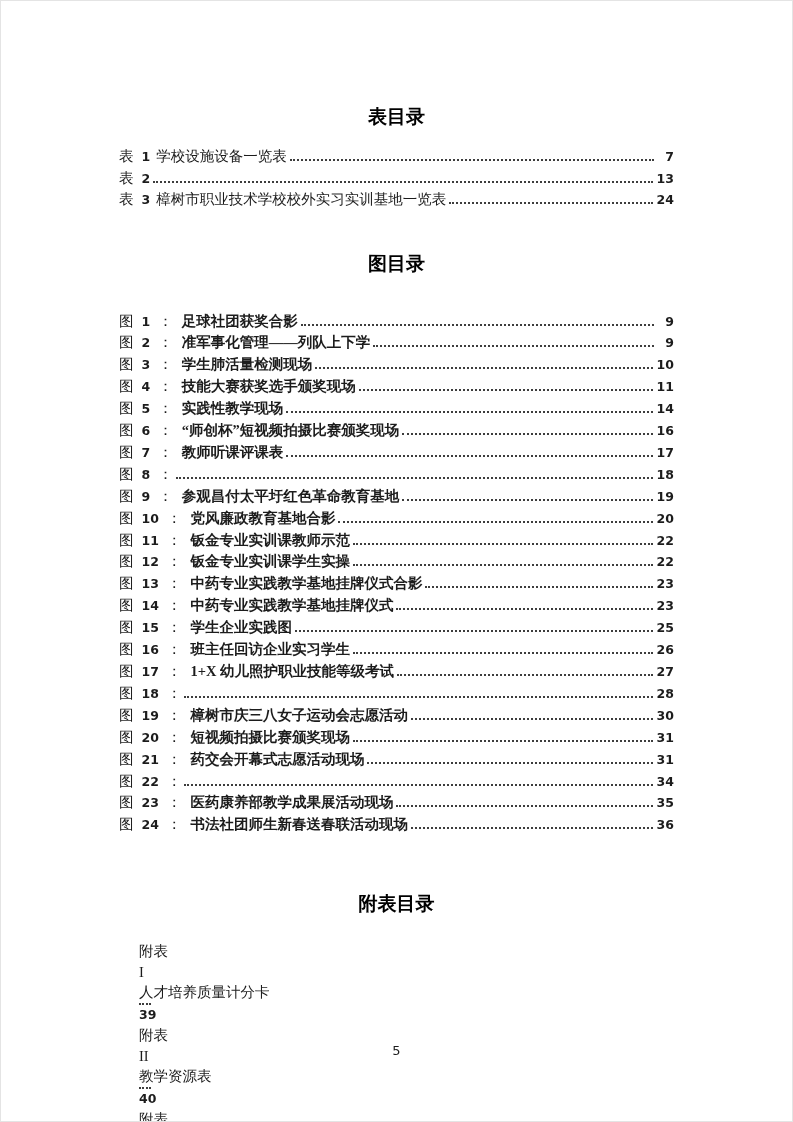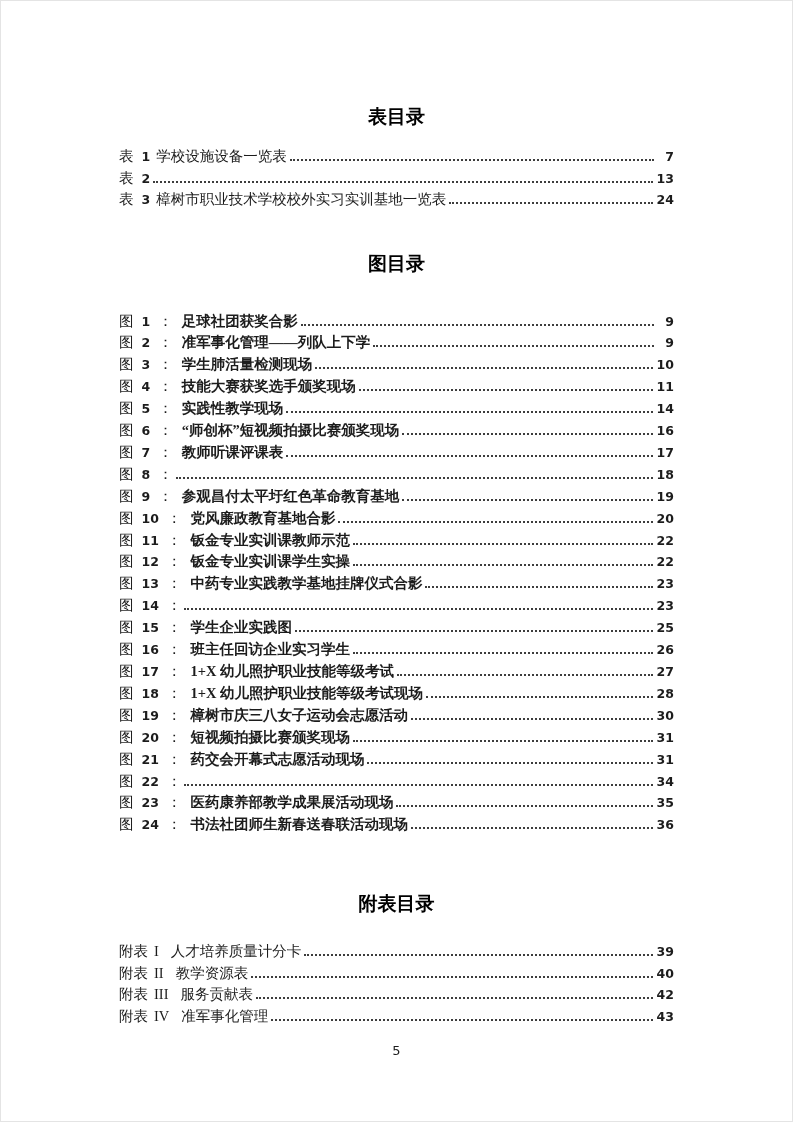--- a/index.html
+++ b/index.html
@@ -35,39 +35,39 @@
   .list-figures  { margin-top: 37px; }
   .list-appendix { margin-top: 27px; }
   .toc-row {
     display: flex;
     align-items: baseline;
     font-size: 14.5px;
     line-height: 21.5px;
     white-space: nowrap;
   }
   .list-figures  .toc-row { line-height: 20.9px; }
-  .list-appendix .toc-row { line-height: 20.5px; }
+  .list-appendix .toc-row { line-height: 20.5px; flex-direction: column; }
   .cat { flex: 0 0 auto; }
   .num {
     flex: 0 0 auto;
     font-family: "DejaVu Sans", "Liberation Sans", sans-serif;
     font-weight: 700;
     font-size: 12.5px;
     margin-left: 8px;
   }
   .list-appendix .num {
     font-family: "Liberation Serif", "DejaVu Serif", serif;
     font-weight: 400;
     font-size: 14.5px;
     margin-left: 6px;
   }
   .sep { flex: 0 0 auto; margin-left: 8px; }
   .title { flex: 0 0 auto; margin-left: 6px; }
   .list-figures .title { margin-left: 9px; font-weight: bold; }
-  .list-appendix .title { margin-left: 12px; }
+  .list-appendix .title { margin-left: 20px; }
   .dots {
     flex: 1 1 auto;
     min-width: 12px;
     height: 0;
     border-bottom: 2px dotted #3d3d3d;
     margin: 0 4px 0 3px;
   }
   .pg {
     flex: 0 0 auto;
     font-family: "DejaVu Sans", "Liberation Sans", sans-serif;
@@ -220,20 +220,21 @@
         <span class="num">13</span>
         <span class="sep">：</span>
         <span class="title">中药专业实践教学基地挂牌仪式合影</span>
         <span class="dots"></span>
         <span class="pg">23</span>
       </div>
       <div class="toc-row">
         <span class="cat">图</span>
         <span class="num">14</span>
         <span class="sep">：</span>
+        <span class="title">中药专业实践教学基地挂牌仪式</span>
         <span class="dots"></span>
         <span class="pg">23</span>
       </div>
       <div class="toc-row">
         <span class="cat">图</span>
         <span class="num">15</span>
         <span class="sep">：</span>
         <span class="title">学生企业实践图</span>
         <span class="dots"></span>
         <span class="pg">25</span>
@@ -251,21 +252,20 @@
         <span class="num">17</span>
         <span class="sep">：</span>
         <span class="title">1+X 幼儿照护职业技能等级考试</span>
         <span class="dots"></span>
         <span class="pg">27</span>
       </div>
       <div class="toc-row">
         <span class="cat">图</span>
         <span class="num">18</span>
         <span class="sep">：</span>
-        <span class="title">1+X 幼儿照护职业技能等级考试现场</span>
         <span class="dots"></span>
         <span class="pg">28</span>
       </div>
       <div class="toc-row">
         <span class="cat">图</span>
         <span class="num">19</span>
         <span class="sep">：</span>
         <span class="title">樟树市庆三八女子运动会志愿活动</span>
         <span class="dots"></span>
         <span class="pg">30</span>

